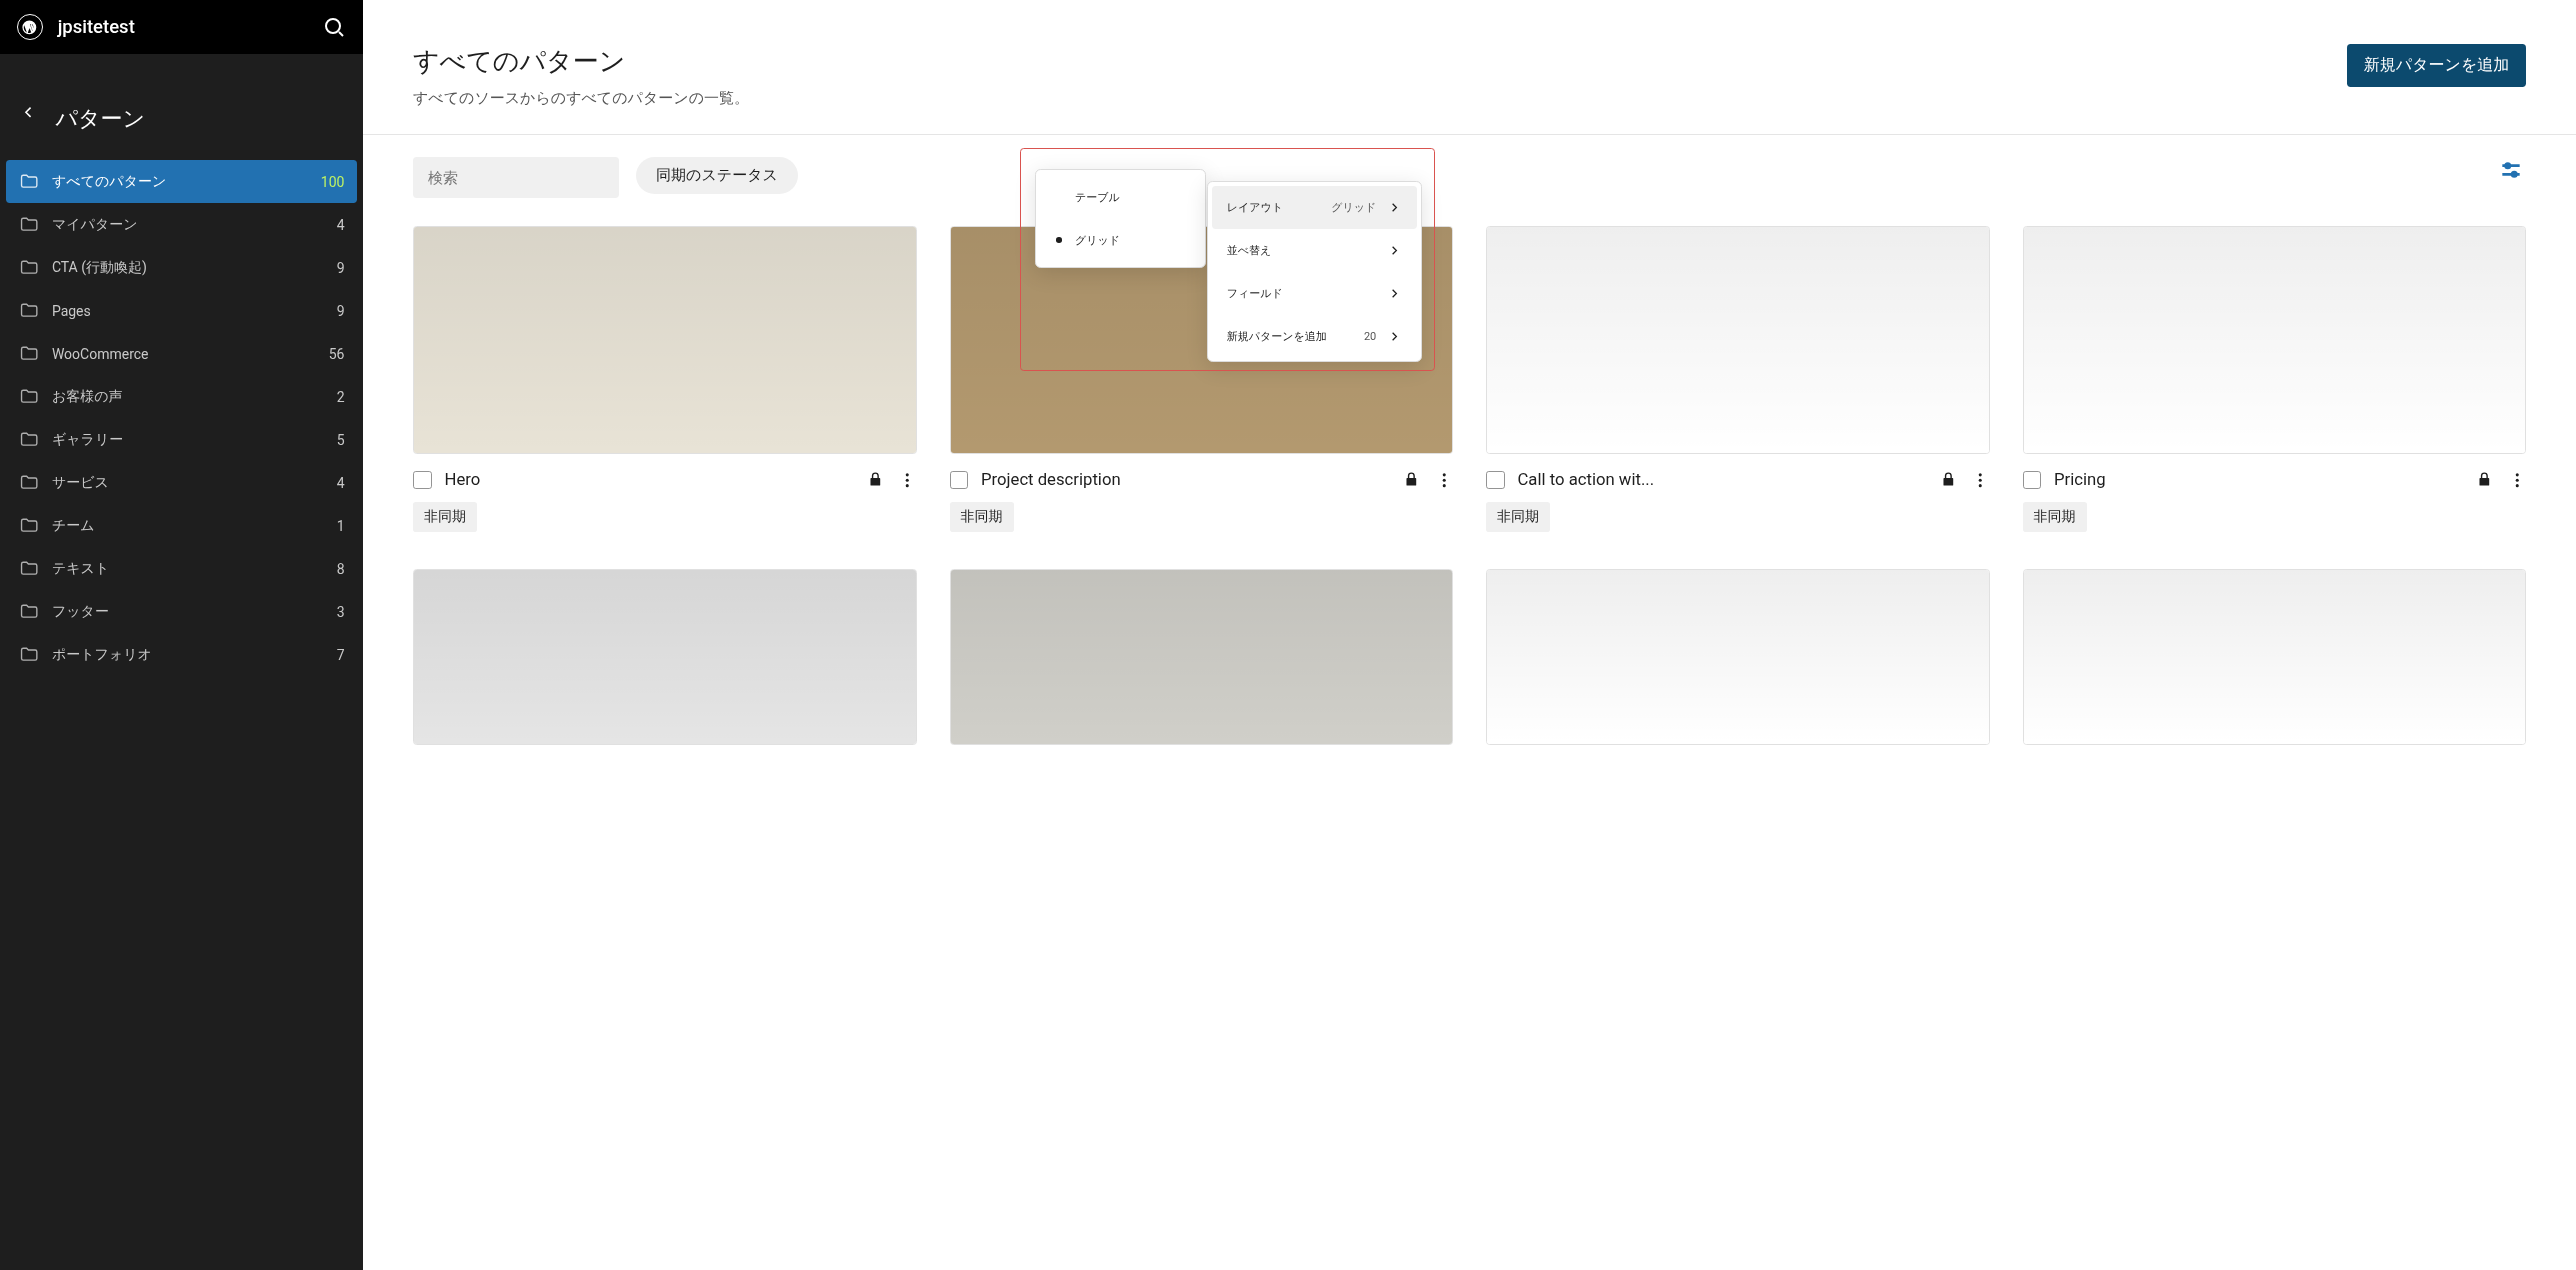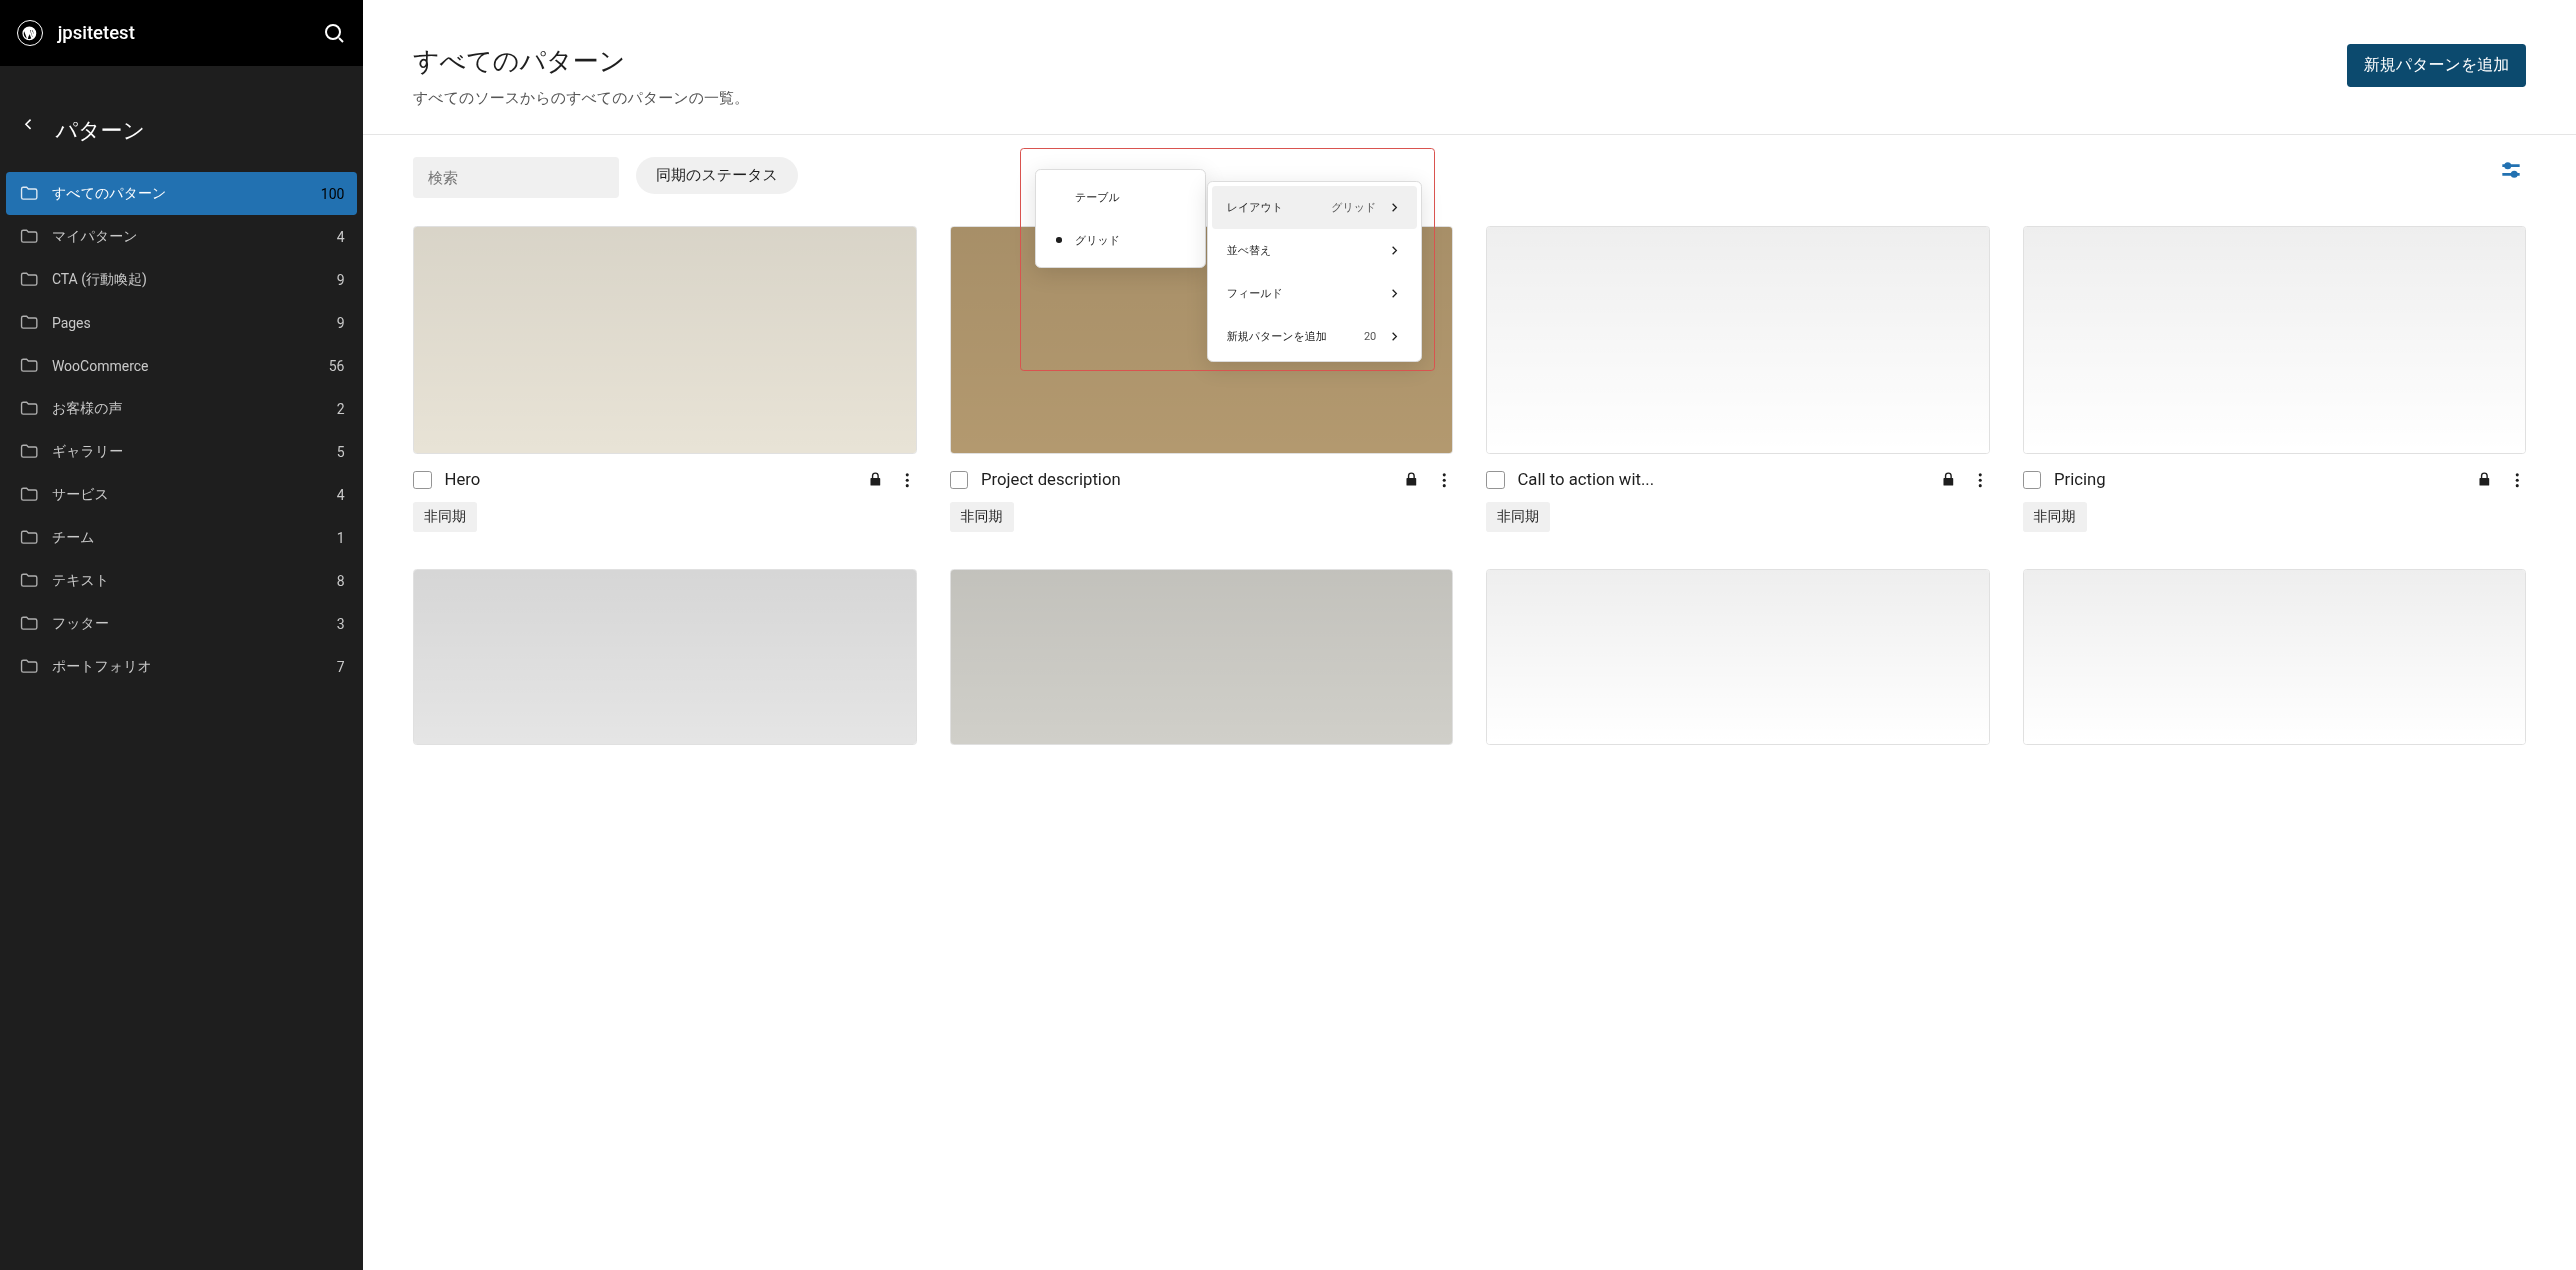--- a/index.html
+++ b/index.html
@@ -1,33 +1,33 @@
 <!DOCTYPE html>
 <html style="font-size:15px"><head>
 <meta charset="utf-8">
 <style>
   * { box-sizing: border-box; margin: 0; padding: 0; }
   body { font-family: -apple-system, BlinkMacSystemFont, "Segoe UI", Roboto, sans-serif; font-size: 13px; background: #fff; color: #1e1e1e; }
   
   .app { display: flex; width: 2576px; height: 1270px; transform-origin: top left; }
   .sidebar { width: 363px; background: #1e1e1e; color: #fff; display: flex; flex-direction: column; }
-  .topbar { background: #000; height: 66px; display:flex; align-items:center; padding: 0 16.7px; gap: 15px; }
+  .topbar { background: #000; height: 54px; display:flex; align-items:center; padding: 0 16.7px; gap: 15px; }
   .topbar .wp-logo { width: 26px; height: 26px; border-radius: 50%; border: 1.9px solid #fff; display:flex; align-items:center; justify-content:center; font-weight: 700; font-size:13px;}
   .topbar .site-name { font-size: 18.5px; font-weight: 500; flex: 1; }
   .topbar .search-ic { width:24px;height:24px; }
   .nav-head { display:flex; align-items:center; gap:18.5px; padding: 37px 18.5px 26px 18.5px; }
   .nav-head .back { width:18.5px;height:18.5px; }
   .nav-head .title { font-size: 22px; font-weight: 400; margin-top: 13px; }
   .nav-items { display:flex; flex-direction:column; }
   .nav-item { display:flex; align-items:center; height: 43px; padding: 0 18.5px; gap: 13px; color: #c9c9c9; font-size: 14px; cursor:pointer; }
   .nav-item .folder { width:20.4px;height:20.4px; opacity:.85; }
   .nav-item .label { flex:1; }
   .nav-item .count { font-size:14px; color:#c9c9c9; }
   .nav-item.selected { background: #2271b1; color:#fff; border-radius:3.7px; margin: 0 5.6px; padding: 0 13px; }
-  .nav-item.selected .count { color:#000000; }
+  .nav-item.selected .count { color:#bef264; }
 
   .main { flex:1; display:flex; flex-direction:column; background:#fff; border-radius: 7.4px 0 0 0; margin-top:7.4px; }
   .header { padding: 37px 50px 26px; display:flex; align-items:flex-start; border-bottom: 0.9px solid #e5e5e5; }
   .header .titles { flex:1; }
   .header h1 { font-size: 26px; font-weight: 500; margin-bottom: 9.3px; }
   .header p { font-size: 15px; color:#555; }
   .header .btn-primary { background:#0c4a6e; color:#fff; border:none; border-radius:3.7px; font-size:16px; padding: 11px 16.7px; cursor:pointer; }
 
   .toolbar { padding: 22px 50px 0; display:flex; align-items:flex-start; gap: 16.7px; }
   .search-box { background:#f0f0f0; border-radius:3.7px; height:41px; display:flex; align-items:center; padding:0 15px; width: 206px; gap:9.3px;}

